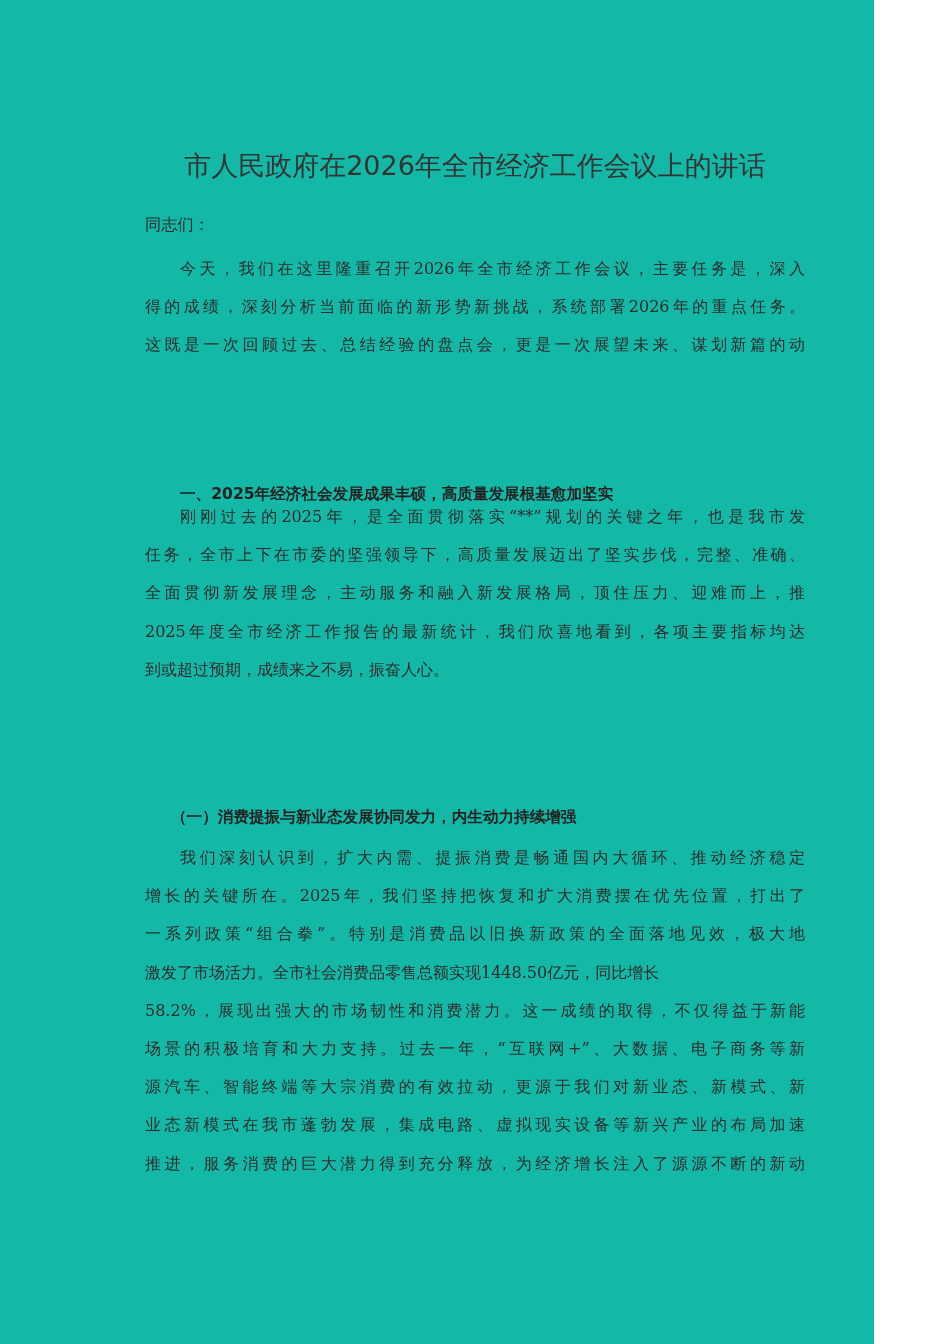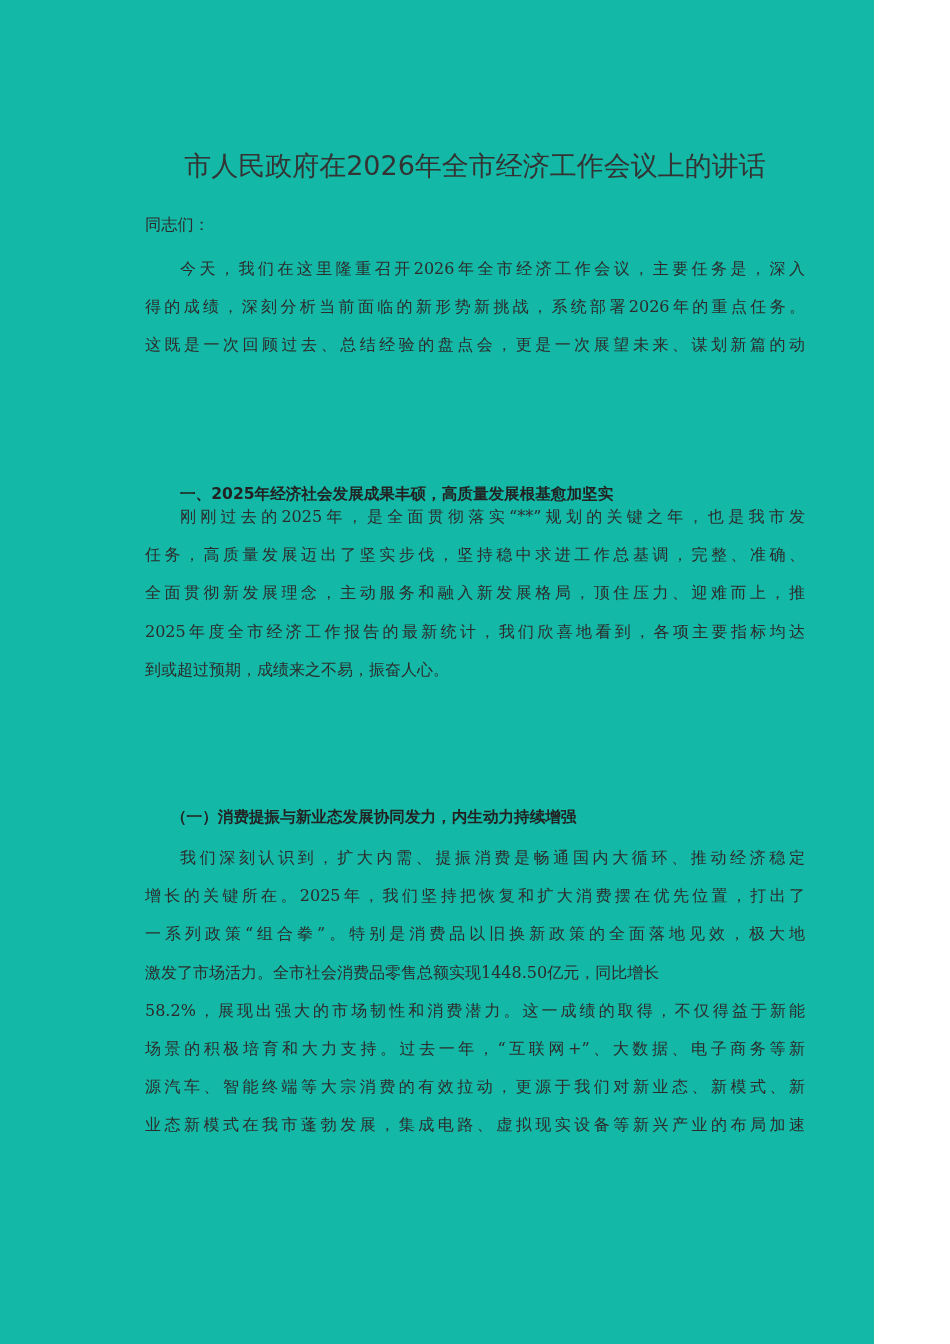--- a/index.html
+++ b/index.html
@@ -84,34 +84,35 @@
     <div class="line justify">得的成绩，深刻分析当前面临的新形势新挑战，系统部署2026年的重点任务。</div>
     <div class="line justify">这既是一次回顾过去、总结经验的盘点会，更是一次展望未来、谋划新篇的动</div>
   </div>
 
   <div class="body-block" style="top:475px;">
     <div class="line indent heading">一、2025年经济社会发展成果丰硕，高质量发展根基愈加坚实</div>
   </div>
 
   <div class="body-block" style="top:498px;">
     <div class="line indent justify">刚刚过去的2025年，是全面贯彻落实“**”规划的关键之年，也是我市发</div>
-    <div class="line justify">任务，高质量发展迈出了坚实步伐，坚持稳中求进工作总基调，完整、准确、</div>
+    <div class="line justify">任务，全市上下在市委的坚强领导下，高质量发展迈出了坚实步伐，完整、准确、</div>
     <div class="line justify">全面贯彻新发展理念，主动服务和融入新发展格局，顶住压力、迎难而上，推</div>
     <div class="line justify">2025年度全市经济工作报告的最新统计，我们欣喜地看到，各项主要指标均达</div>
     <div class="line">到或超过预期，成绩来之不易，振奋人心。</div>
   </div>
 
   <div class="body-block" style="top:798px;">
     <div class="line heading" style="padding-left:26px;">（一）消费提振与新业态发展协同发力，内生动力持续增强</div>
   </div>
 
   <div class="body-block" style="top:839px;">
     <div class="line indent justify">我们深刻认识到，扩大内需、提振消费是畅通国内大循环、推动经济稳定</div>
     <div class="line justify">增长的关键所在。2025年，我们坚持把恢复和扩大消费摆在优先位置，打出了</div>
     <div class="line justify">一系列政策“组合拳”。特别是消费品以旧换新政策的全面落地见效，极大地</div>
     <div class="line">激发了市场活力。全市社会消费品零售总额实现1448.50亿元，同比增长</div>
     <div class="line justify">58.2%，展现出强大的市场韧性和消费潜力。这一成绩的取得，不仅得益于新能</div>
     <div class="line justify">场景的积极培育和大力支持。过去一年，“互联网+”、大数据、电子商务等新</div>
     <div class="line justify">源汽车、智能终端等大宗消费的有效拉动，更源于我们对新业态、新模式、新</div>
     <div class="line justify">业态新模式在我市蓬勃发展，集成电路、虚拟现实设备等新兴产业的布局加速</div>
+    <div class="line justify">推进，服务消费的巨大潜力得到充分释放，为经济增长注入了源源不断的新动</div>
   </div>
 
 </div>
 
 </body></html>

